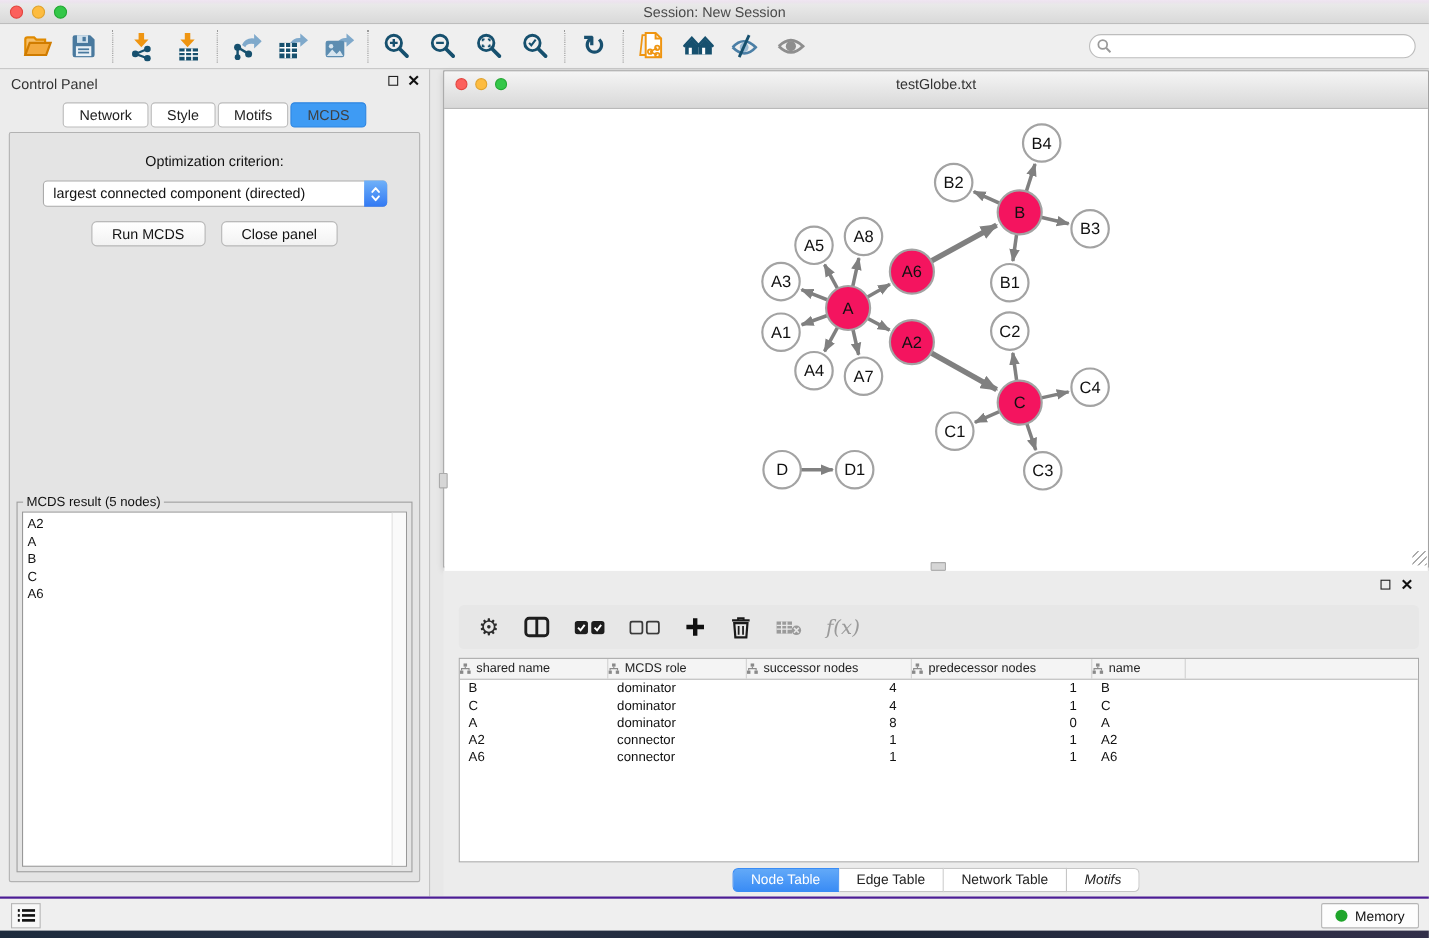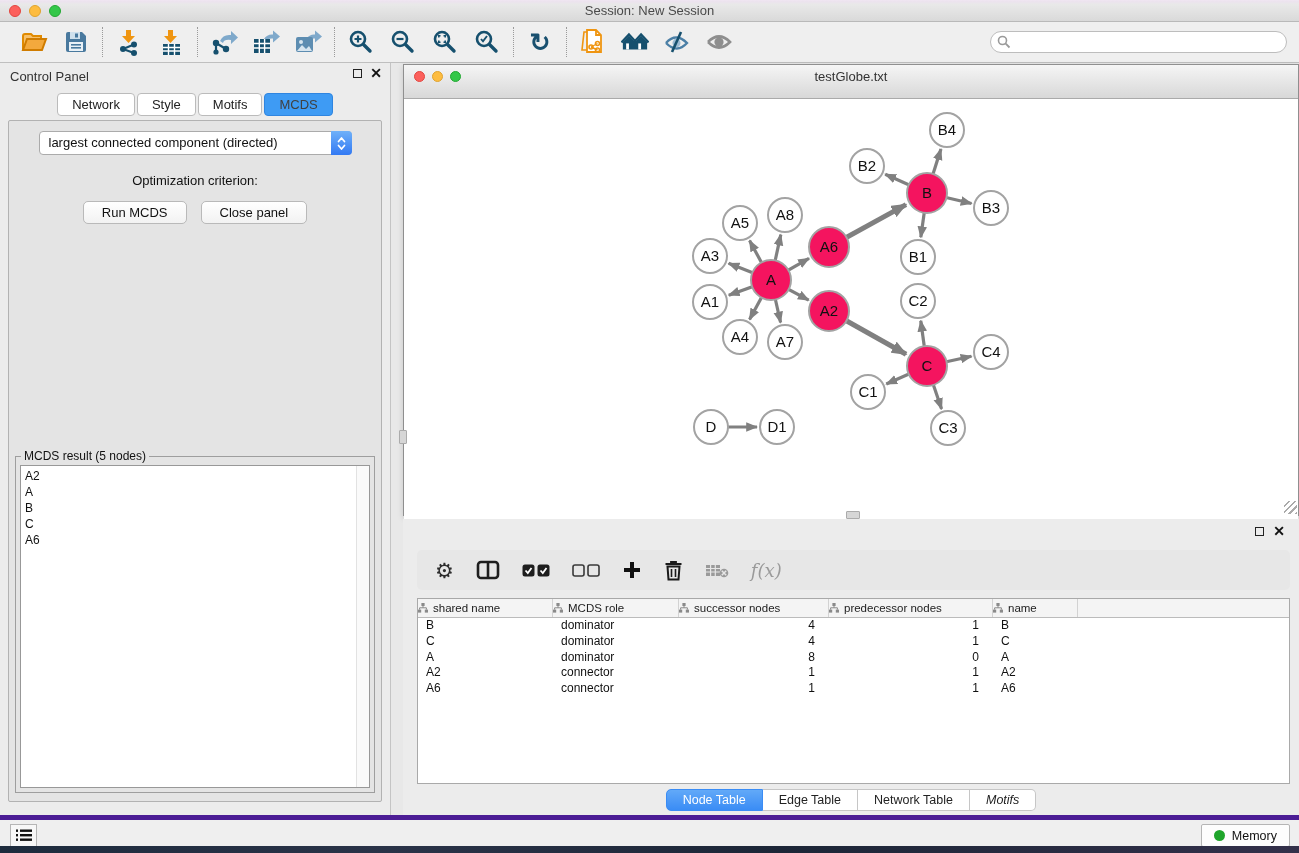--- a/index.html
+++ b/index.html
@@ -93,21 +93,21 @@
   #tp-tabs { position:absolute; left:0; right:0; top:270px; display:flex; justify-content:center; }
   .tp-tab { background:#fff; border:1px solid #c6c6c6; border-left-width:0; font-size:12.5px; color:#222;
     padding:3px 16px; cursor:default; }
   .tp-tab:first-child { border-left-width:1px; border-radius:5px 0 0 5px; }
   .tp-tab:last-child { border-radius:0 5px 5px 0;font-style:italic; }
   .tp-tab.active { background:linear-gradient(#62a9f8,#3a8cf5); border-color:#3a8cf5; color:#fff; }
   .tp-head-btns { position:absolute; right:14px; top:8px; display:flex; gap:9px; align-items:center; }
 
   
   #status-bar { position:absolute; left:0; top:815px; width:1299px; height:31px;
-    background:#efefef; border-top:5px solid #4c1d95; }
+    background:#efefef; border-top:2px solid #4c1d95; }
   #list-btn { position:absolute; left:10px; top:4px; width:27px; height:23px; background:#f7f7f7;
     border:1px solid #b5b5b5; display:flex; align-items:center; justify-content:center; }
   #memory-btn { position:absolute; right:9px; top:4px; height:23px; background:#fdfdfd;
     border:1px solid #b5b5b5; border-radius:2px; display:flex; align-items:center; gap:7px;
     padding:0 12px; font-size:12.5px; color:#111; }
   #memory-dot { width:11px; height:11px; border-radius:50%; background:#1fa52b; }
   #desktop-strip { position:absolute; left:0; top:846px; width:1299px; height:7px;
     background:linear-gradient(90deg,#1d2b3d,#2a3348 30%,#1c2637 60%,#33304a); }
 </style>
 </head>
@@ -276,29 +276,29 @@
       <span class="close-x">✕</span>
     </span>
   </div>
   <div id="cp-tabs">
       <div class="cp-tab">Network</div>
       <div class="cp-tab">Style</div>
       <div class="cp-tab">Motifs</div>
       <div class="cp-tab active">MCDS</div>
     </div>
   <div id="cp-inner">
+    <div id="opt-label">Optimization criterion:</div>
     <div id="criterion">
       <span>largest connected component (directed)</span>
       <span class="stepper">
         <svg width="9" height="15" viewBox="0 0 9 15">
             <path d="M1.5 5.5 L4.5 2 L7.5 5.5 M1.5 9.5 L4.5 13 L7.5 9.5" fill="none" stroke="#fff" stroke-width="1.7" stroke-linecap="round" stroke-linejoin="round"></path>
           </svg>
       </span>
     </div>
-    <div id="opt-label">Optimization criterion:</div>
     <div class="btn-row">
       <button class="mac-btn">Run MCDS</button>
       <button class="mac-btn">Close panel</button>
     </div>
     <div id="mcds-fieldset">
       <div id="mcds-legend">MCDS result (5 nodes)</div>
       <div id="mcds-listbox">
         <div id="mcds-list">
             <div>A2</div>
             <div>A</div>

